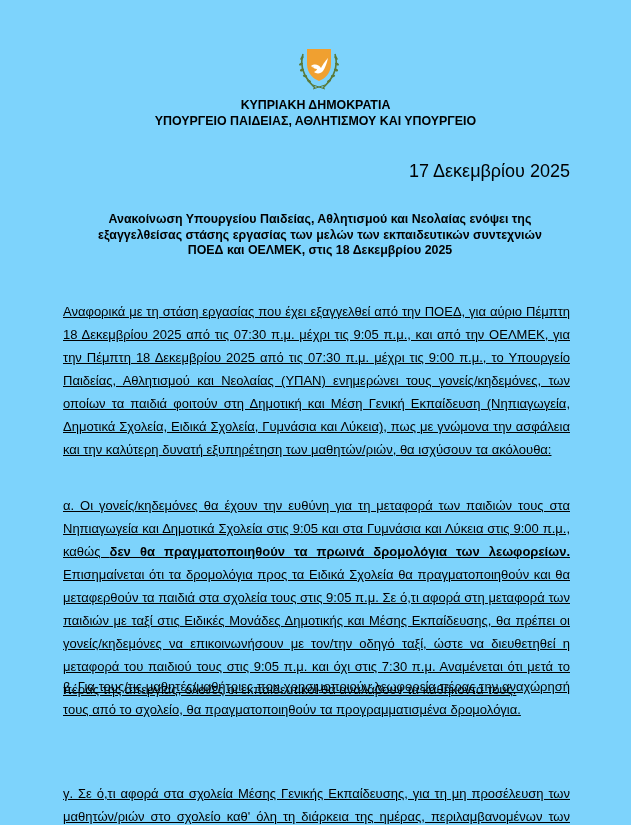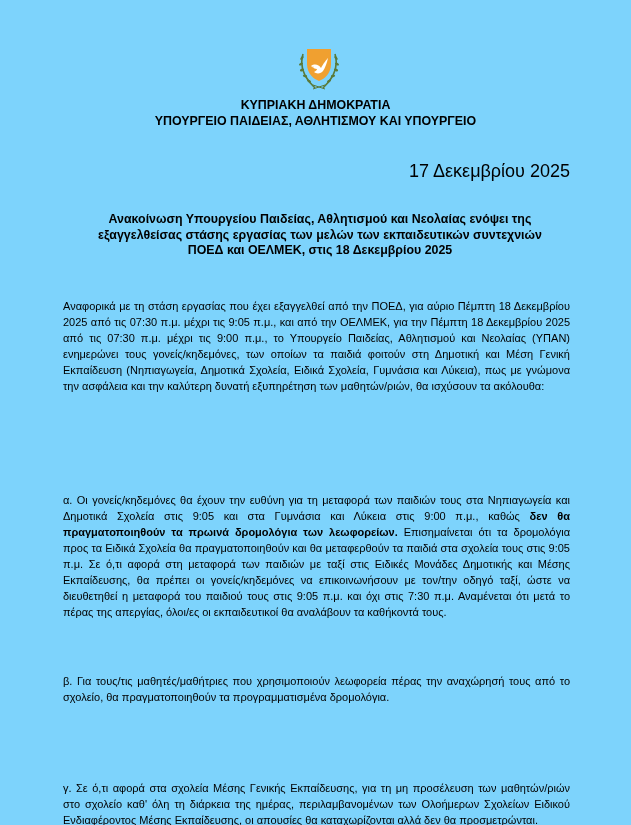--- a/index.html
+++ b/index.html
@@ -4,21 +4,21 @@
   <style>
     html, body { margin: 0; padding: 0; background: #ffffff; }
     body { width: 631px; height: 825px; overflow: hidden; position: relative; font-family: "Liberation Sans", sans-serif; color: #000; }
     .page { position: absolute; left: 0; top: 0; width: 631px; height: 825px; background: #7dd3fc; }
     .emblem { position: absolute; left: 297px; top: 46px; width: 44px; height: 46px; }
     .header { position: absolute; left: 0; width: 631px; text-align: center; font-weight: bold; font-size: 12.4px; line-height: 16px; }
     .h1 { top: 97px; }
     .h2 { top: 113px; }
     .date { position: absolute; right: 61px; top: 161px; font-size: 18px; }
     .title { position: absolute; left: 90px; width: 460px; top: 212px; text-align: center; font-weight: bold; font-size: 12.4px; line-height: 15.5px; }
-    .para { position: absolute; left: 63px; width: 507px; font-size: 11px; line-height: 16px; text-align: justify; text-align-last: left; }
+    .para { position: absolute; left: 63px; width: 507px; font-size: 13px; line-height: 23px; text-align: justify; text-align-last: left; text-decoration: underline; }
     .p0 { top: 287px; }
     .pa { top: 481px; }
     .pb { top: 662px; }
     .pc { top: 769px; }
     .bold { font-weight: bold; }
   </style>
 </head>
 <body>
 
 <div class="page">

